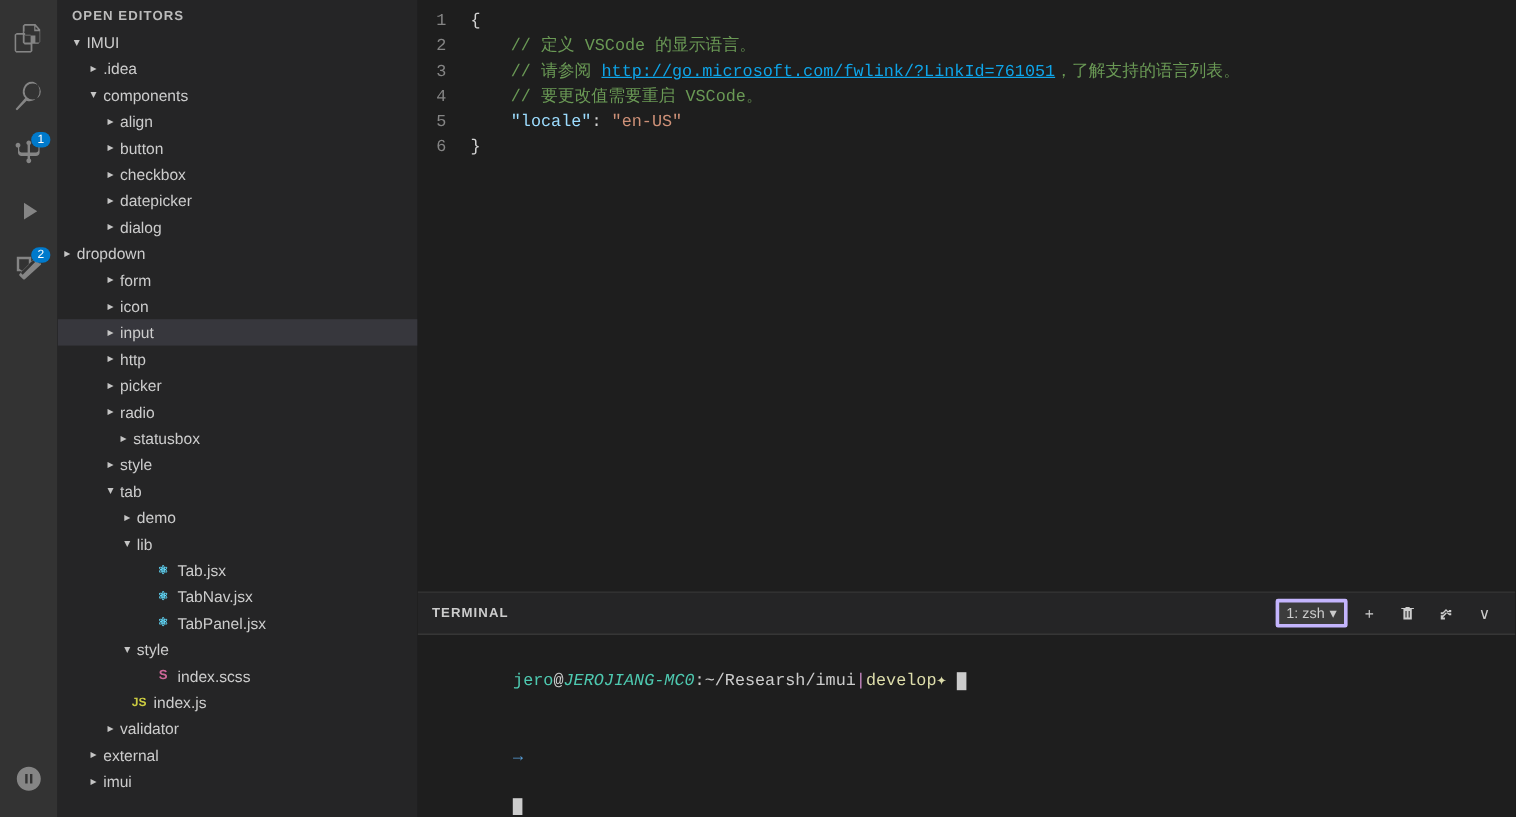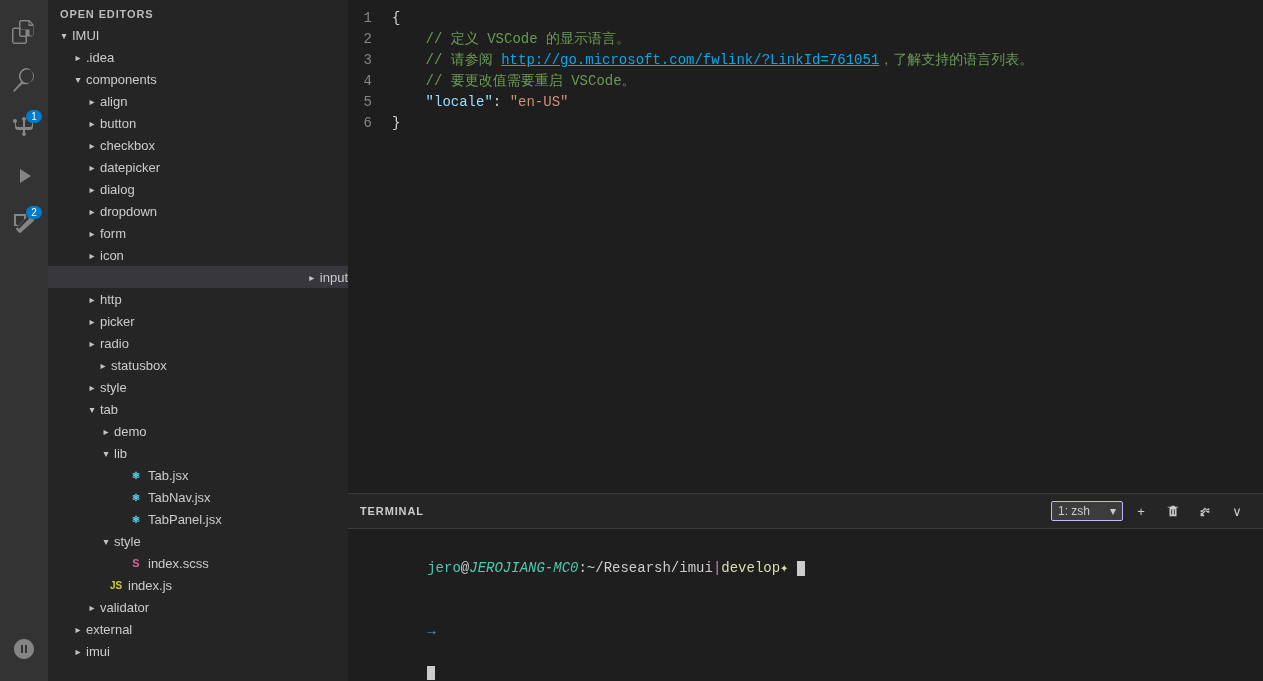--- a/index.html
+++ b/index.html
@@ -204,28 +204,28 @@
     }
 
     .terminal-controls {
       display: flex;
       align-items: center;
       gap: 4px;
     }
 
     .terminal-dropdown {
       background: #3c3c3c;
-      border: 1px solid #c4b5fd;
+      border: 3px solid #c4b5fd;
       color: #cccccc;
       font-size: 12px;
       padding: 2px 6px;
       border-radius: 2px;
       display: flex;
       align-items: center;
-      gap: 20px;
+      gap: 4px;
       cursor: pointer;
     }
 
     .terminal-btn {
       width: 28px;
       height: 22px;
       display: flex;
       align-items: center;
       justify-content: center;
       color: #cccccc;
@@ -330,33 +330,33 @@
         <span class="tree-label">checkbox</span>
       </div>
       <div class="tree-item" style="padding-left: 36px;">
         <span class="tree-arrow collapsed"></span>
         <span class="tree-label">datepicker</span>
       </div>
       <div class="tree-item" style="padding-left: 36px;">
         <span class="tree-arrow collapsed"></span>
         <span class="tree-label">dialog</span>
       </div>
-      <div class="tree-item" style="padding-left: 36px;">
+      <div class="tree-item" style="">
         <span class="tree-arrow collapsed"></span>
         <span class="tree-label">dropdown</span>
       </div>
       <div class="tree-item" style="padding-left: 36px;">
         <span class="tree-arrow collapsed"></span>
         <span class="tree-label">form</span>
       </div>
       <div class="tree-item" style="padding-left: 36px;">
         <span class="tree-arrow collapsed"></span>
         <span class="tree-label">icon</span>
       </div>
-      <div class="tree-item selected" style="padding-left: 36px; justify-content: flex-end;">
+      <div class="tree-item selected" style="padding-left: 36px;">
         <span class="tree-arrow collapsed"></span>
         <span class="tree-label">input</span>
       </div>
       <div class="tree-item" style="padding-left: 36px;">
         <span class="tree-arrow collapsed"></span>
         <span class="tree-label">http</span>
       </div>
       <div class="tree-item" style="padding-left: 36px;">
         <span class="tree-arrow collapsed"></span>
         <span class="tree-label">picker</span>

